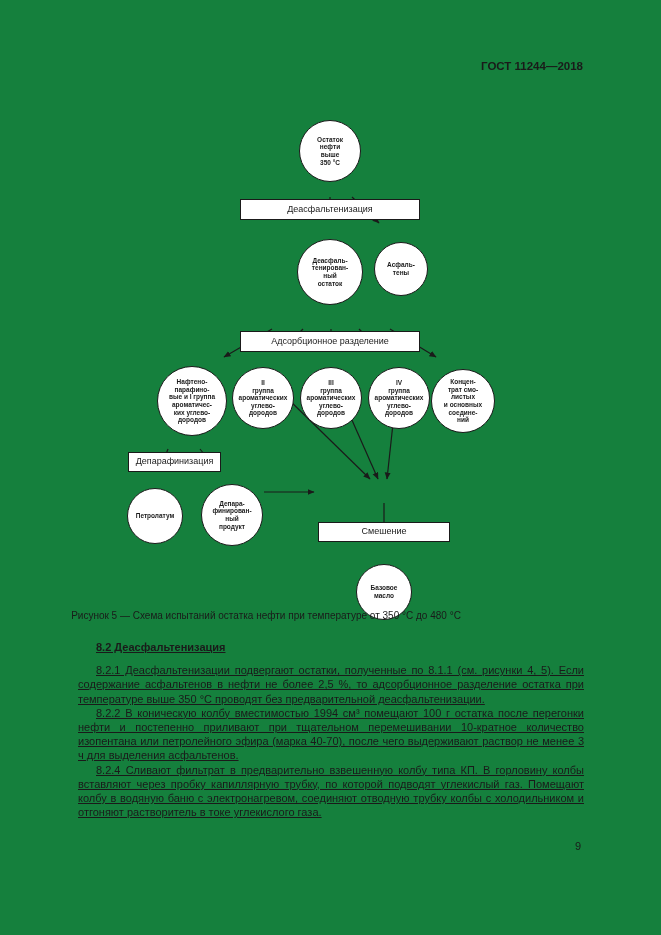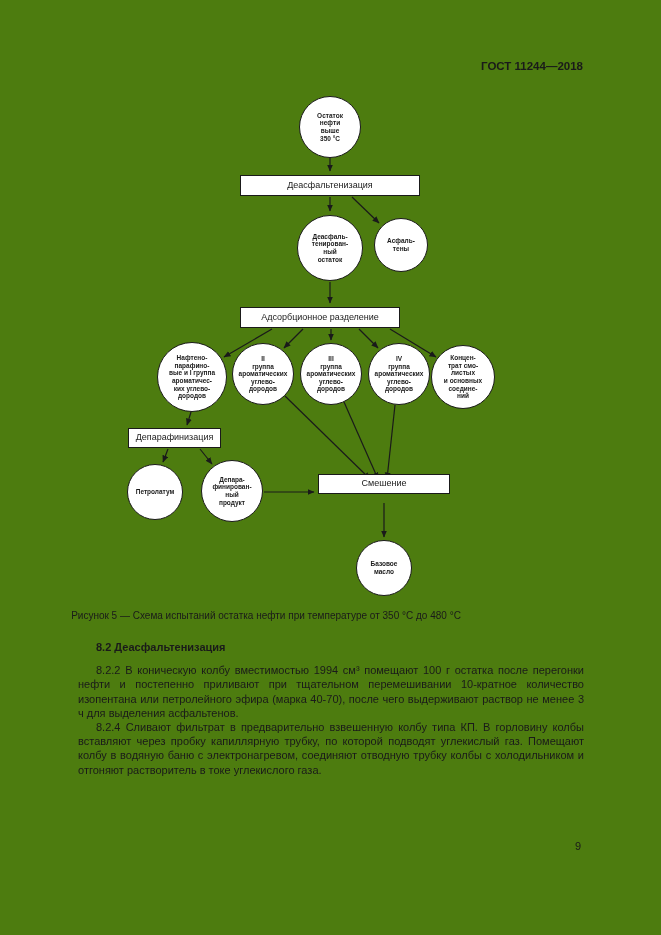--- a/index.html
+++ b/index.html
@@ -1,20 +1,20 @@
 <!DOCTYPE html>
 <html><head>
 <meta charset="utf-8">
 <style>
   * { margin:0; padding:0; box-sizing:border-box; }
   html,body { background:#ffffff; }
   .page {
     position:relative;
     width:661px; height:935px;
-    background:#4d7c0f;
+    background:#15803d;
     font-family:"Liberation Sans", sans-serif;
     color:#1a1a1a;
     overflow:hidden;
   }
   .doc-header {
     position:absolute; top:60px; right:78px;
     font-size:11.5px; font-weight:bold;
   }
   .flowchart {
     position:absolute; left:0; top:90px;
@@ -23,39 +23,41 @@
   .flowchart svg.arrows {
     position:absolute; left:0; top:0;
   }
   .node {
     position:absolute;
     display:flex; align-items:center; justify-content:center;
     text-align:center;
     background:#ffffff;
     border:1.5px solid #1a1a1a;
     white-space:pre-line;
+    margin-top:24px;
   }
   .node.circle {
     border-radius:50%;
     font-size:6.5px;
     font-weight:bold;
     line-height:1.18;
   }
   .node.rect {
     font-size:9px;
     line-height:1.05;
   }
   .fig-caption {
     position:absolute; top:610px; left:0; width:532px;
     text-align:center; font-size:10px;
   }
   .content {
     position:absolute; left:78px; top:640px; width:506px;
     font-size:11px; line-height:14.2px;
     text-align:justify;
+    text-decoration:underline;
   }
   .content .heading {
     font-weight:bold;
     margin:0 0 9px 18px;
     text-align:left;
   }
   .content .para { text-indent:18px; }
   .page-number {
     position:absolute; top:840px; right:80px;
     font-size:11px;
@@ -104,21 +106,21 @@
     <div class="node rect" style="left:240px;top:85px;width:180px;height:21px;">Деасфальтенизация</div>
 
     <div class="node circle" style="left:297px;top:125px;width:66px;height:66px;">Деасфаль-
 тенирован-
 ный
 остаток</div>
 
     <div class="node circle" style="left:374px;top:128px;width:54px;height:54px;">Асфаль-
 тены</div>
 
-    <div class="node rect" style="left:240px;top:217px;width:160px;height:21px;text-align:center;">Адсорбционное разделение</div>
+    <div class="node rect" style="left:240px;top:217px;width:180px;height:21px;text-align:center;">Адсорбционное разделение</div>
 
     <div class="node circle" style="left:157px;top:252px;width:70px;height:70px;">Нафтено-
 парафино-
 вые и I группа
 ароматичес-
 ких углево-
 дородов</div>
 
     <div class="node circle" style="left:232px;top:253px;width:62px;height:62px;">II
 группа
@@ -147,29 +149,30 @@
 
     <div class="node rect" style="left:128px;top:338px;width:93px;height:20px;">Депарафинизация</div>
 
     <div class="node circle" style="left:127px;top:374px;width:56px;height:56px;">Петролатум</div>
 
     <div class="node circle" style="left:201px;top:370px;width:62px;height:62px;">Депара-
 финирован-
 ный
 продукт</div>
 
-    <div class="node rect" style="left:318px;top:384px;width:132px;height:20px;text-align:right;">Смешение</div>
+    <div class="node rect" style="left:318px;top:408px;width:132px;height:20px;text-align:right;">Смешение</div>
 
     <div class="node circle" style="left:356px;top:450px;width:56px;height:56px;">Базовое
 масло</div>
   </div>
 
   <div class="fig-caption">Рисунок 5 — Схема испытаний остатка нефти при температуре от 350 °С до 480 °С</div>
 
   <div class="content">
     <p class="heading">8.2 Деасфальтенизация</p>
+    <p class="para">8.2.1 Деасфальтенизации подвергают остатки, полученные по 8.1.1 (см. рисунки 4, 5). Если содержание асфальтенов в нефти не более 2,5 %, то адсорбционное разделение остатка при температуре выше 350 °С проводят без предварительной деасфальтенизации.</p>
     <p class="para">8.2.2 В коническую колбу вместимостью 1994 см³ помещают 100 г остатка после перегонки нефти и постепенно приливают при тщательном перемешивании 10-кратное количество изопентана или петролейного эфира (марка 40-70), после чего выдерживают раствор не менее 3 ч для выделения асфальтенов.</p>
     <p class="para">8.2.4 Сливают фильтрат в предварительно взвешенную колбу типа КП. В горловину колбы вставляют через пробку капиллярную трубку, по которой подводят углекислый газ. Помещают колбу в водяную баню с электронагревом, соединяют отводную трубку колбы с холодильником и отгоняют растворитель в токе углекислого газа.</p>
   </div>
 
   <div class="page-number">9</div>
 
 </div>
 
 </body></html>

